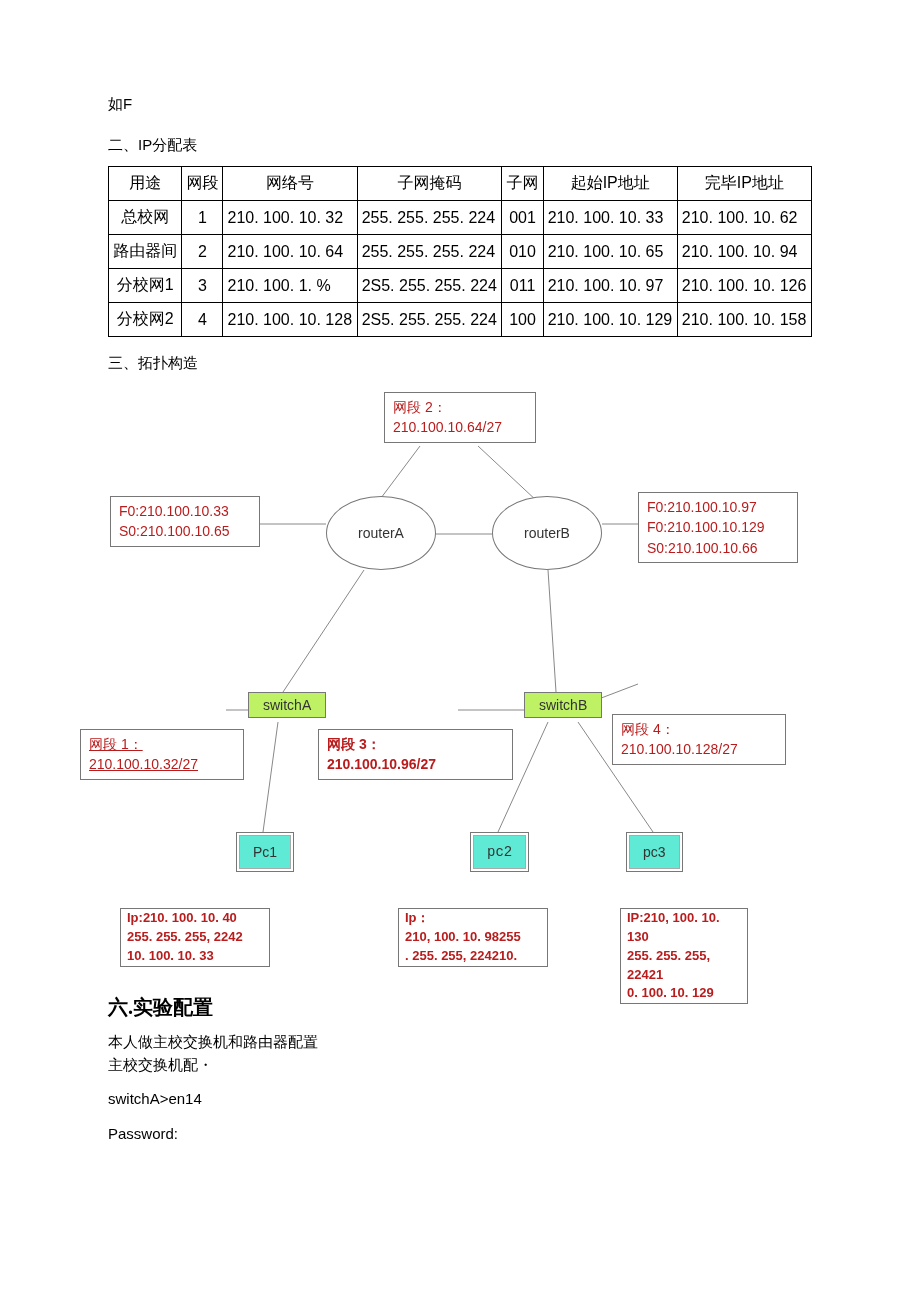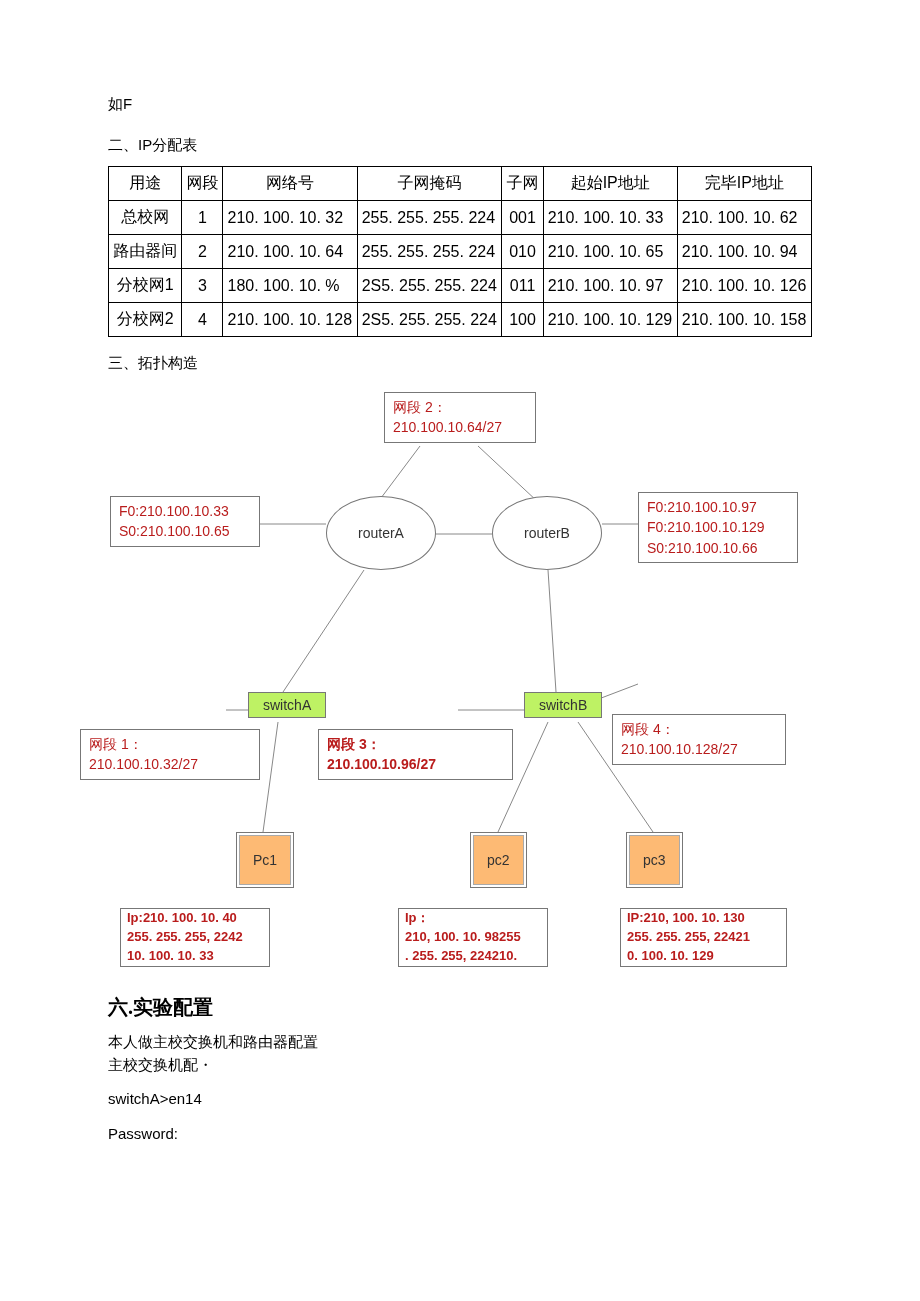--- a/index.html
+++ b/index.html
@@ -64,25 +64,25 @@
   .switch {
     position: absolute;
     border: 1px solid #777;
     background: #bef264;
     padding: 4px 14px;
     font-size: 14px;
     color: #333;
   }
   .pc {
     position: absolute;
-    padding: 19px 16px;
+    padding: 11px 16px;
     font-size: 14px;
     color: #333;
     border: 1px solid #777;
-    background: #fdba74;
+    background: #5eead4;
     box-shadow: inset 0 0 0 2px #fff, inset 0 0 0 3px #aaa;
   }
   svg.wires {
     position: absolute;
     left: 0; top: 0;
     width: 704px; height: 608px;
     pointer-events: none;
   }
   svg.wires line { stroke: #888; stroke-width: 1; }
 
@@ -128,21 +128,21 @@
       <td>2</td>
       <td class="left">210. 100. 10. 64</td>
       <td class="left">255. 255. 255. 224</td>
       <td>010</td>
       <td class="left">210. 100. 10. 65</td>
       <td class="left">210. 100. 10. 94</td>
     </tr>
     <tr>
       <td>分校网1</td>
       <td>3</td>
-      <td class="left">180. 100. 10. %</td>
+      <td class="left">210. 100. 1. %</td>
       <td class="left">2S5. 255. 255. 224</td>
       <td>011</td>
       <td class="left">210. 100. 10. 97</td>
       <td class="left">210. 100. 10. 126</td>
     </tr>
     <tr>
       <td>分校网2</td>
       <td>4</td>
       <td class="left">210. 100. 10. 128</td>
       <td class="left">2S5. 255. 255. 224</td>
@@ -209,56 +209,56 @@
   </div>
 
   <div class="switch" style="left:140px; top:308px;">
     <span>switchA</span>
   </div>
 
   <div class="switch" style="left:416px; top:308px;">
     <span>switchB</span>
   </div>
 
-  <div class="dbox" style="left:-28px; top:345px; width:180px;">
+  <div class="dbox" style="left:-28px; top:345px; width:164px;text-decoration:underline;">
     <div>网段 1：</div>
     <div>210.100.10.32/27</div>
   </div>
 
   <div class="dbox" style="left:210px; top:345px; width:195px;font-weight:bold;">
     <div>网段 3：</div>
     <div>210.100.10.96/27</div>
   </div>
 
   <div class="dbox" style="left:504px; top:330px; width:174px;">
     <div>网段 4：</div>
     <div>210.100.10.128/27</div>
   </div>
 
   <div class="pc" style="left:128px; top:448px;">
     <span>Pc1</span>
   </div>
-  <div class="pc" style="left:362px; top:448px;">
+  <div class="pc" style="left:362px; top:448px;font-family:Liberation Mono, monospace;">
     <span>pc2</span>
   </div>
   <div class="pc" style="left:518px; top:448px;">
     <span>pc3</span>
   </div>
 
   <div class="dbox tight" style="left:12px; top:524px; width:150px;">
     <div>Ip:210. 100. 10. 40</div>
     <div>255. 255. 255, 2242</div>
     <div>10. 100. 10. 33</div>
   </div>
   <div class="dbox tight" style="left:290px; top:524px; width:150px;">
     <div>Ip：</div>
     <div>210, 100. 10. 98255</div>
     <div>. 255. 255, 224210.</div>
   </div>
-  <div class="dbox tight" style="left:512px; top:524px; width:167px;">
+  <div class="dbox tight" style="left:512px; top:524px; width:128px;">
     <div>IP:210, 100. 10. 130</div>
     <div>255. 255. 255, 22421</div>
     <div>0. 100. 10. 129</div>
   </div>
 </div>
 
 <div class="big-heading">六.实验配置</div>
 
 <div style="line-height:1.5; margin-bottom:14px;">
   <div>本人做主校交换机和路由器配置</div>

